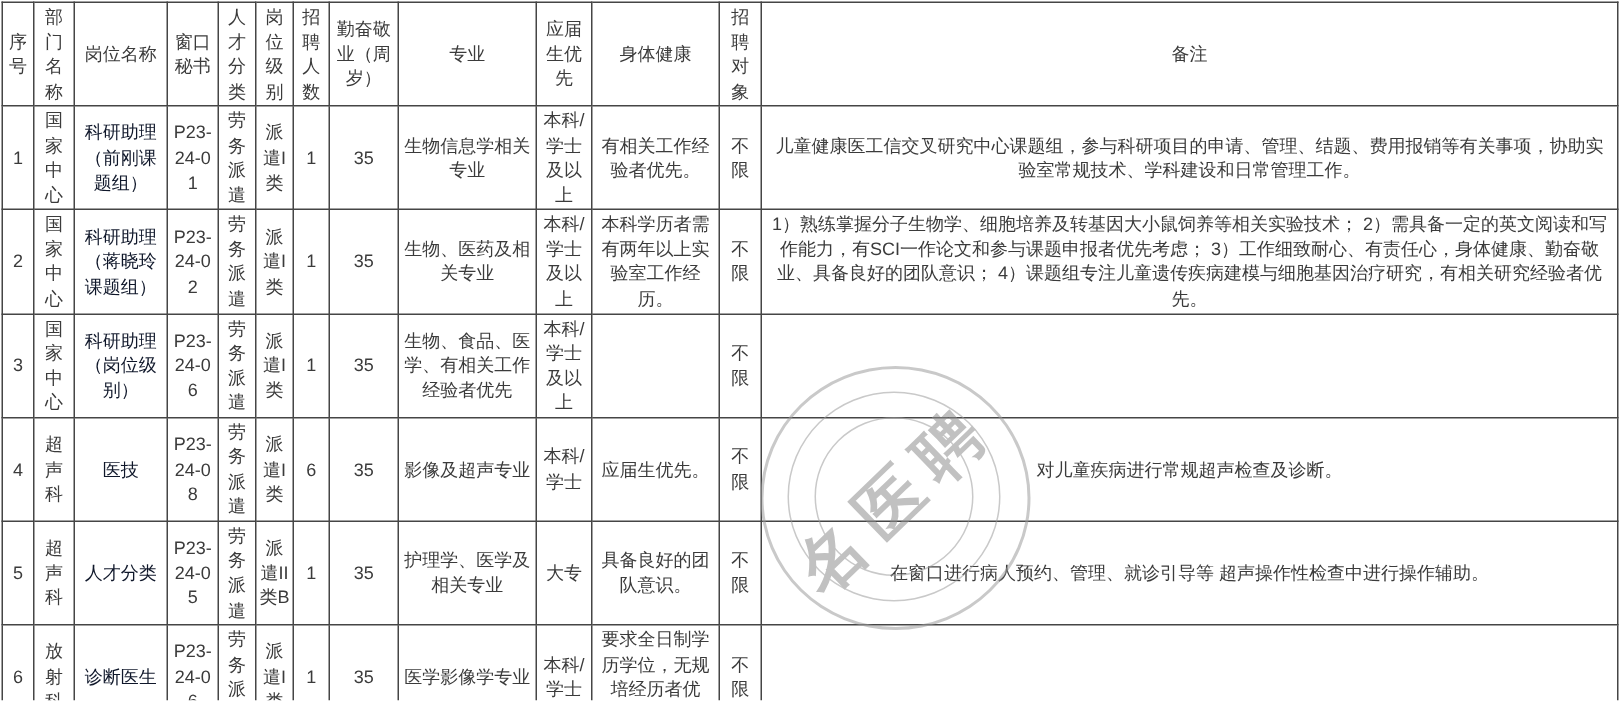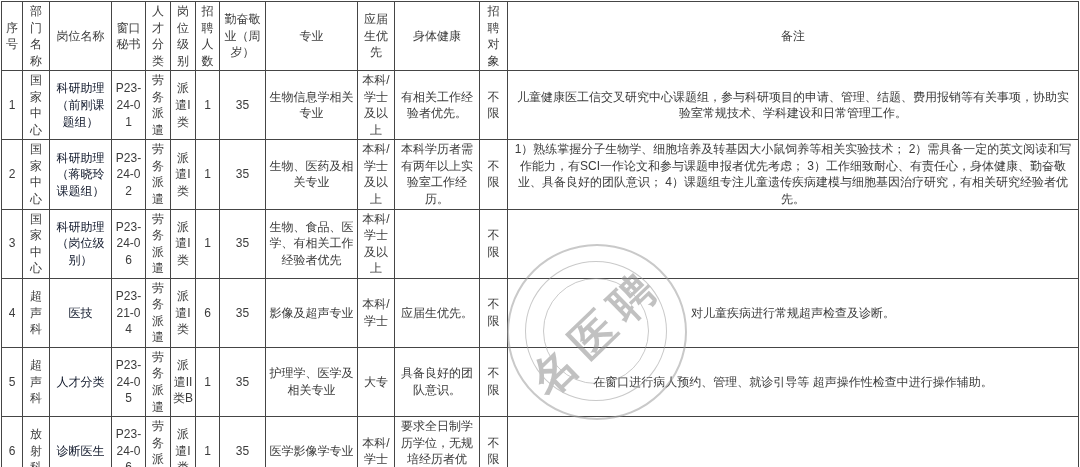--- a/index.html
+++ b/index.html
@@ -112,21 +112,21 @@
           <td class="cell-major">生物、食品、医学、有相关工作经验者优先</td>
           <td class="cell-degree">本科/学士及以上</td>
           <td class="cell-other-conditions"></td>
           <td class="cell-target">不限</td>
           <td class="cell-remark"></td>
         </tr>
         <tr>
           <td class="cell-seq">4</td>
           <td class="cell-department">超声科</td>
           <td class="cell-position-title">医技</td>
-          <td class="cell-position-code">P23-21-04</td>
+          <td class="cell-position-code">P23-24-08</td>
           <td class="cell-talent-category">劳务派遣</td>
           <td class="cell-position-level">派遣I类</td>
           <td class="cell-headcount">6</td>
           <td class="cell-age-limit">35</td>
           <td class="cell-major">影像及超声专业</td>
           <td class="cell-degree">本科/学士</td>
           <td class="cell-other-conditions">应届生优先。</td>
           <td class="cell-target">不限</td>
           <td class="cell-remark">对儿童疾病进行常规超声检查及诊断。</td>
         </tr>

